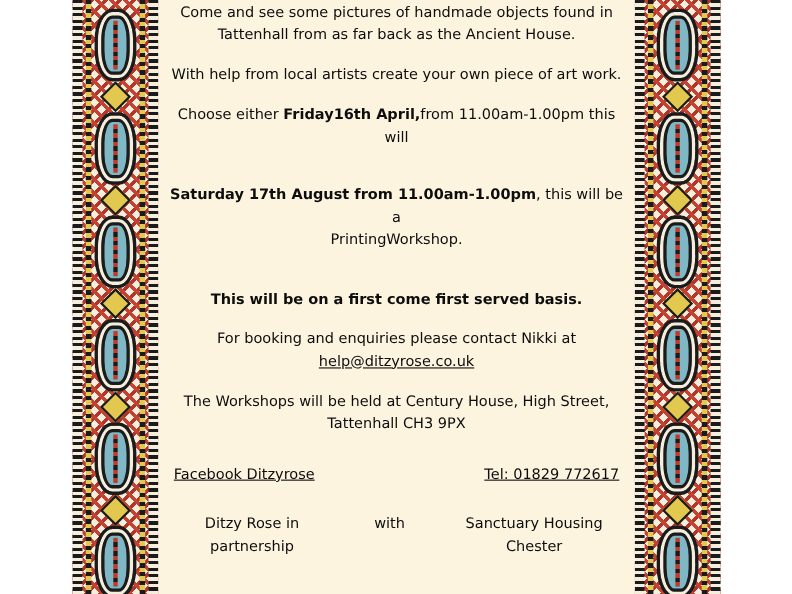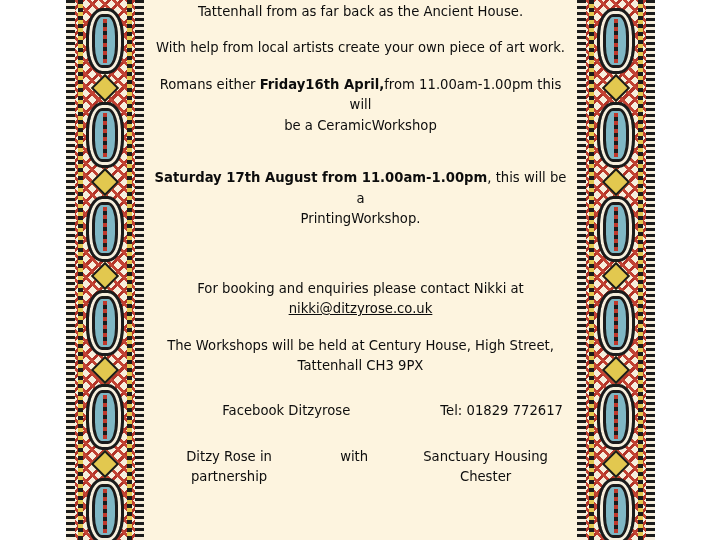--- a/index.html
+++ b/index.html
@@ -148,23 +148,24 @@
   .gap-s  { height: 9px; }
   .gap-m  { height: 16px; }
   .gap-l  { height: 24px; }
   .b      { font-weight: bold; }
   .link {
     text-decoration: underline;
     color: #0d0d0d;
   }
   .row {
     display: flex;
-    justify-content: flex-end;
+    justify-content: space-between;
     gap: 90px;
     padding: 0 8px;
+    text-decoration: underline;
   }
   .row-3 {
     display: flex;
     justify-content: center;
     gap: 36px;
     padding: 0 4px;
   }
 </style>
 </head>
 <body>
@@ -212,51 +213,52 @@
       <div class="diamond-link"></div>
       <div class="medallion"></div>
       <div class="diamond-link"></div>
       <div class="medallion"></div>
     </div>
   </div>
 
   <div class="parchment">
     <div class="content">
 
+      <p>Come and see some pictures of handmade objects found in</p>
       <p>Tattenhall from as far back as the Ancient House.</p>
 
       <div class="gap-m"></div>
 
       <p>With help from local artists create your own piece of art work.</p>
 
       <div class="gap-m"></div>
 
       <p>
-        <span>Romans either </span><span class="b">Friday16th April,</span><span>from 11.00am-1.00pm this will</span>
+        <span>Choose either </span><span class="b">Friday16th April,</span><span>from 11.00am-1.00pm this will</span>
       </p>
-      <p>be a CeramicWorkshop</p>
 
       <div class="gap-m"></div>
 
 
       <div class="gap-m"></div>
 
       <p>
         <span class="b">Saturday 17th August from 11.00am-1.00pm</span><span>, this will be a</span>
       </p>
       <p>PrintingWorkshop.</p>
 
       <div class="gap-l"></div>
       <div class="gap-s"></div>
 
+      <p class="b">This will be on a first come first served basis.</p>
 
       <div class="gap-m"></div>
 
       <p>For booking and enquiries please contact Nikki at</p>
-      <p class="link">nikki@ditzyrose.co.uk</p>
+      <p class="link">help@ditzyrose.co.uk</p>
 
       <div class="gap-m"></div>
 
       <p>The Workshops will be held at Century House, High Street,</p>
       <p>Tattenhall CH3 9PX</p>
 
       <div class="gap-m"></div>
       <div class="gap-s"></div>
 
       <div class="row">

